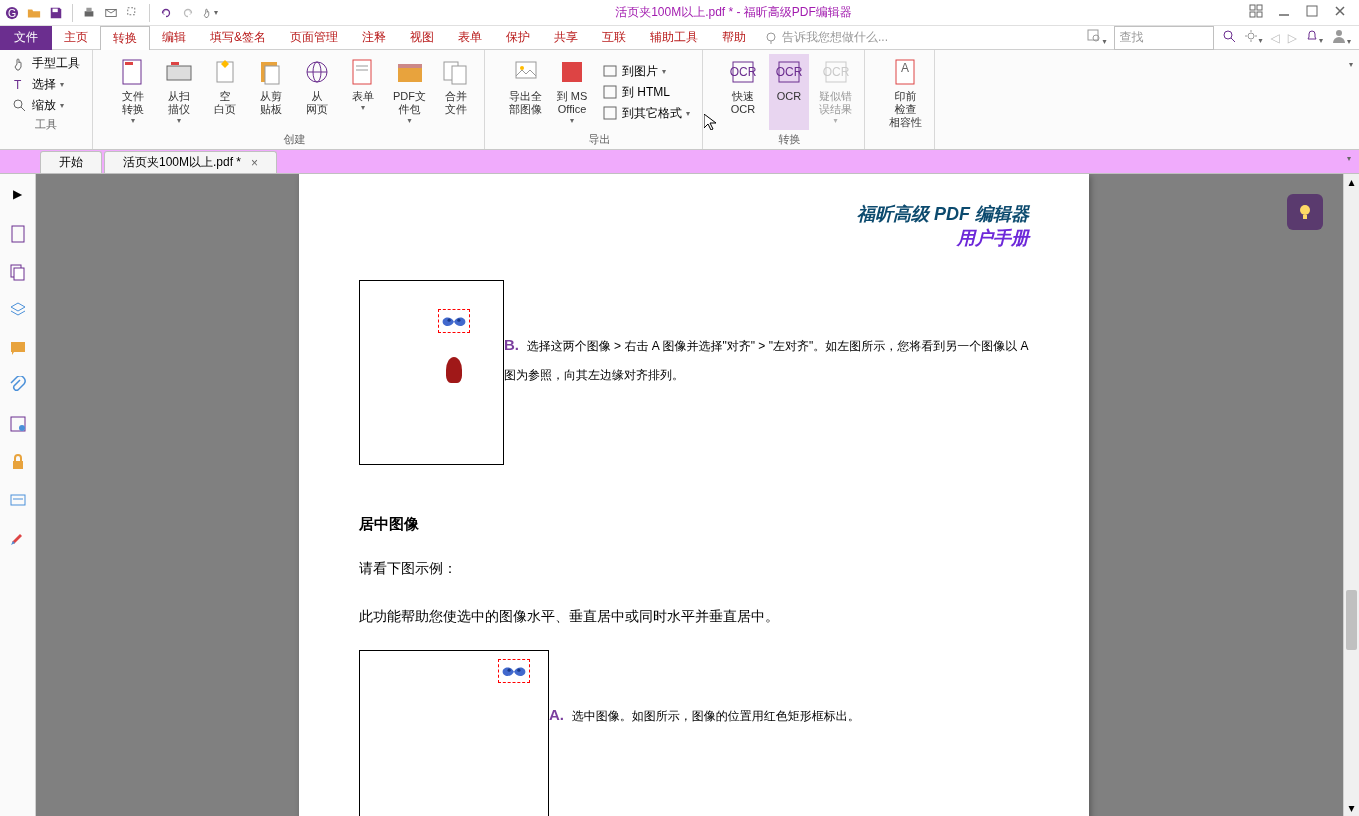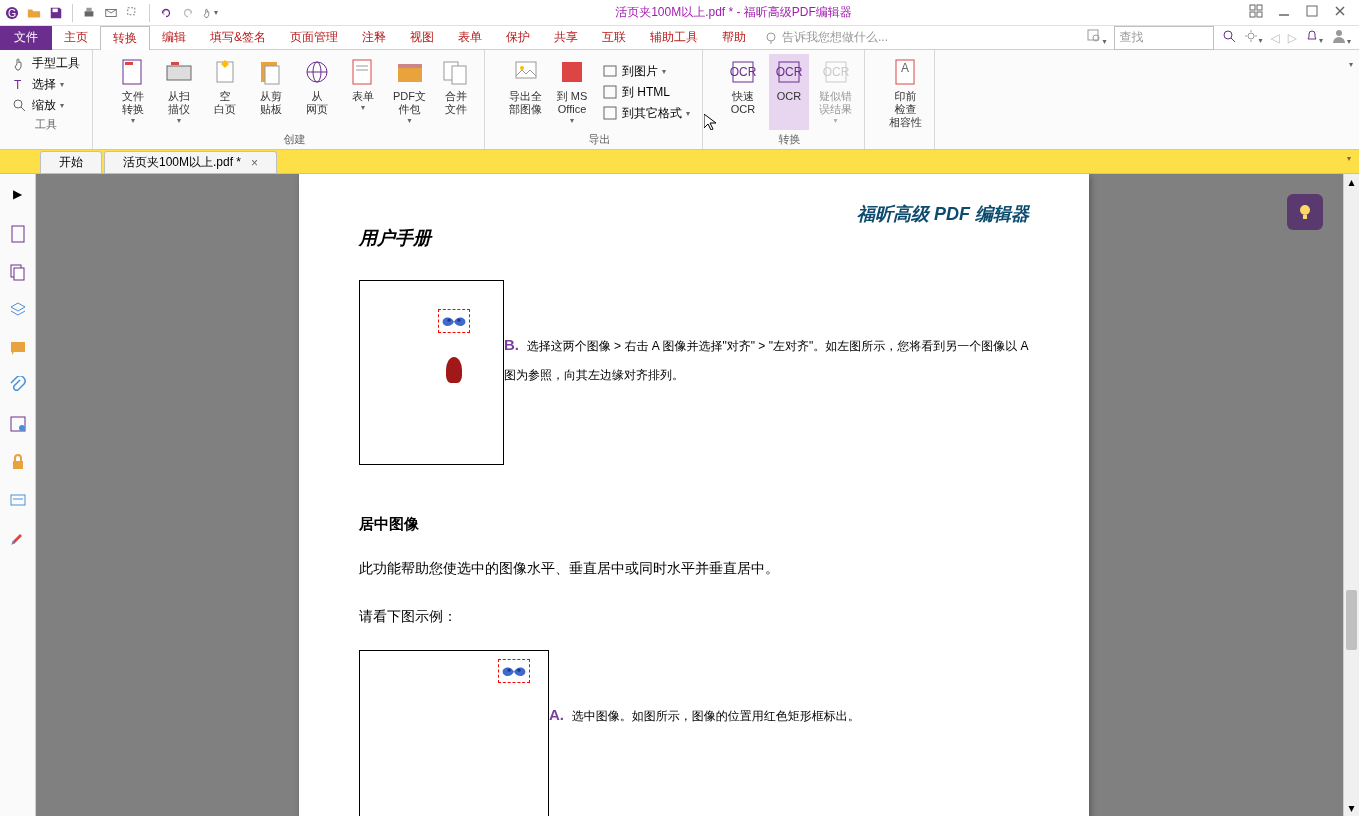--- a/index.html
+++ b/index.html
@@ -21,34 +21,34 @@
 .rgroup{border-right:1px solid #d8d8d8;padding:4px 8px 2px 8px;display:flex;flex-direction:column;align-items:center;}
 .rgroup-items{display:flex;gap:6px;flex:1;}
 .rbtn{display:flex;flex-direction:column;align-items:center;justify-content:flex-start;padding:2px 4px;cursor:pointer;min-width:38px;}
 .rbtn.highlighted{background:#e8d5f0;}
 .rbtn-icon{width:32px;height:32px;display:flex;align-items:center;justify-content:center;margin-bottom:2px;}
 .rbtn-label{font-size:11px;text-align:center;line-height:13px;color:#333;}
 .rgroup-label{font-size:11px;color:#666;text-align:center;padding-top:2px;}
 .rcol{display:flex;flex-direction:column;gap:2px;justify-content:center;}
 .rcol-item{display:flex;align-items:center;gap:4px;padding:1px 4px;font-size:11px;cursor:pointer;}
 .rcol-item svg{width:16px;height:16px;}
-.tabs{height:24px;background:#fde047;display:flex;align-items:flex-end;border-bottom:1px solid #c0c0c0;position:relative;}
+.tabs{height:24px;background:#f0abfc;display:flex;align-items:flex-end;border-bottom:1px solid #c0c0c0;position:relative;}
 .tab{height:22px;padding:0 18px;display:flex;align-items:center;gap:10px;background:#f5f5f5;border:1px solid #c0c0c0;border-bottom:none;margin-left:2px;border-radius:3px 3px 0 0;font-size:11px;}
 .tab.first{margin-left:40px;}
 .tab-close{color:#666;cursor:pointer;}
 .tabs-collapse{position:absolute;right:8px;top:4px;}
 .workspace{display:flex;height:642px;}
 .sidebar{width:36px;background:#fafafa;border-right:1px solid #d0d0d0;display:flex;flex-direction:column;align-items:center;padding-top:8px;gap:18px;}
 .sidebar-icon{width:20px;height:20px;cursor:pointer;display:flex;align-items:center;justify-content:center;}
 .sidebar-toggle{width:12px;height:24px;display:flex;align-items:center;justify-content:center;}
 .canvas{flex:1;background:#808080;position:relative;overflow:hidden;}
 .page{position:absolute;background:#fff;box-shadow:2px 2px 6px rgba(0,0,0,0.3);}
 .page1{left:263px;top:0;width:790px;height:816px;padding:28px 60px;}
 .doc-title{color:#0c4a6e;font-style:italic;font-weight:bold;font-size:18px;text-align:right;margin-bottom:0;}
-.doc-subtitle{color:#000000;font-style:italic;font-weight:bold;font-size:18px;text-align:left;margin-bottom:30px;}
+.doc-subtitle{color:#6d28d9;font-style:italic;font-weight:bold;font-size:18px;text-align:right;margin-bottom:30px;}
 .content-row{display:flex;margin-bottom:50px;}
 .img-box{border:1px solid #000;width:145px;height:185px;position:relative;}
 .butterfly{position:absolute;width:32px;height:24px;}
 .butterfly.sel{border:1px dashed red;padding:2px;}
 .pawn{position:absolute;width:16px;height:26px;background:#a01818;border-radius:50% 50% 30% 30%;}
 .text-col{flex:1;padding-top:50px;}
 .list-marker{color:#7b3f9e;font-weight:bold;font-size:15px;}
 .body-text{font-size:14px;line-height:2;color:#000;}
 .section-h{font-weight:bold;font-size:15px;margin-bottom:20px;}
 .lightbulb{position:absolute;right:20px;top:20px;width:36px;height:36px;background:#5a3a6e;border-radius:6px;display:flex;align-items:center;justify-content:center;}
@@ -496,22 +496,22 @@
               </svg>
           </div>
           <div class="pawn" style="left:86px;top:76px"></div>
         </div>
         <div class="text-col">
           <div class="body-text"><span class="list-marker">B.</span>&nbsp;&nbsp;<span>选择这两个图像 &gt; 右击 A 图像并选择"对齐" &gt; "左对齐"。如左图所示，您将看到另一个图像以 A 图为参照，向其左边缘对齐排列。</span></div>
         </div>
       </div>
 
       <div class="section-h">居中图像</div>
+      <div class="body-text" style="margin-bottom:20px">请看下图示例：</div>
       <div class="body-text" style="margin-bottom:20px">此功能帮助您使选中的图像水平、垂直居中或同时水平并垂直居中。</div>
-      <div class="body-text" style="margin-bottom:20px">请看下图示例：</div>
 
       <div class="content-row">
         <div class="img-box" style="width:190px;height:200px">
           <div class="butterfly sel" style="left:138px;top:8px">
             <svg viewBox="0 0 32 24">
                 <path d="M16 12c-4-8-14-6-14 0s10 8 14 0c4 8 14 6 14 0s-10-8-14 0z" fill="#4169cd"></path>
                 <circle cx="10" cy="10" r="2" fill="#1a3a8a"></circle>
                 <circle cx="22" cy="10" r="2" fill="#1a3a8a"></circle>
               </svg>
           </div>

